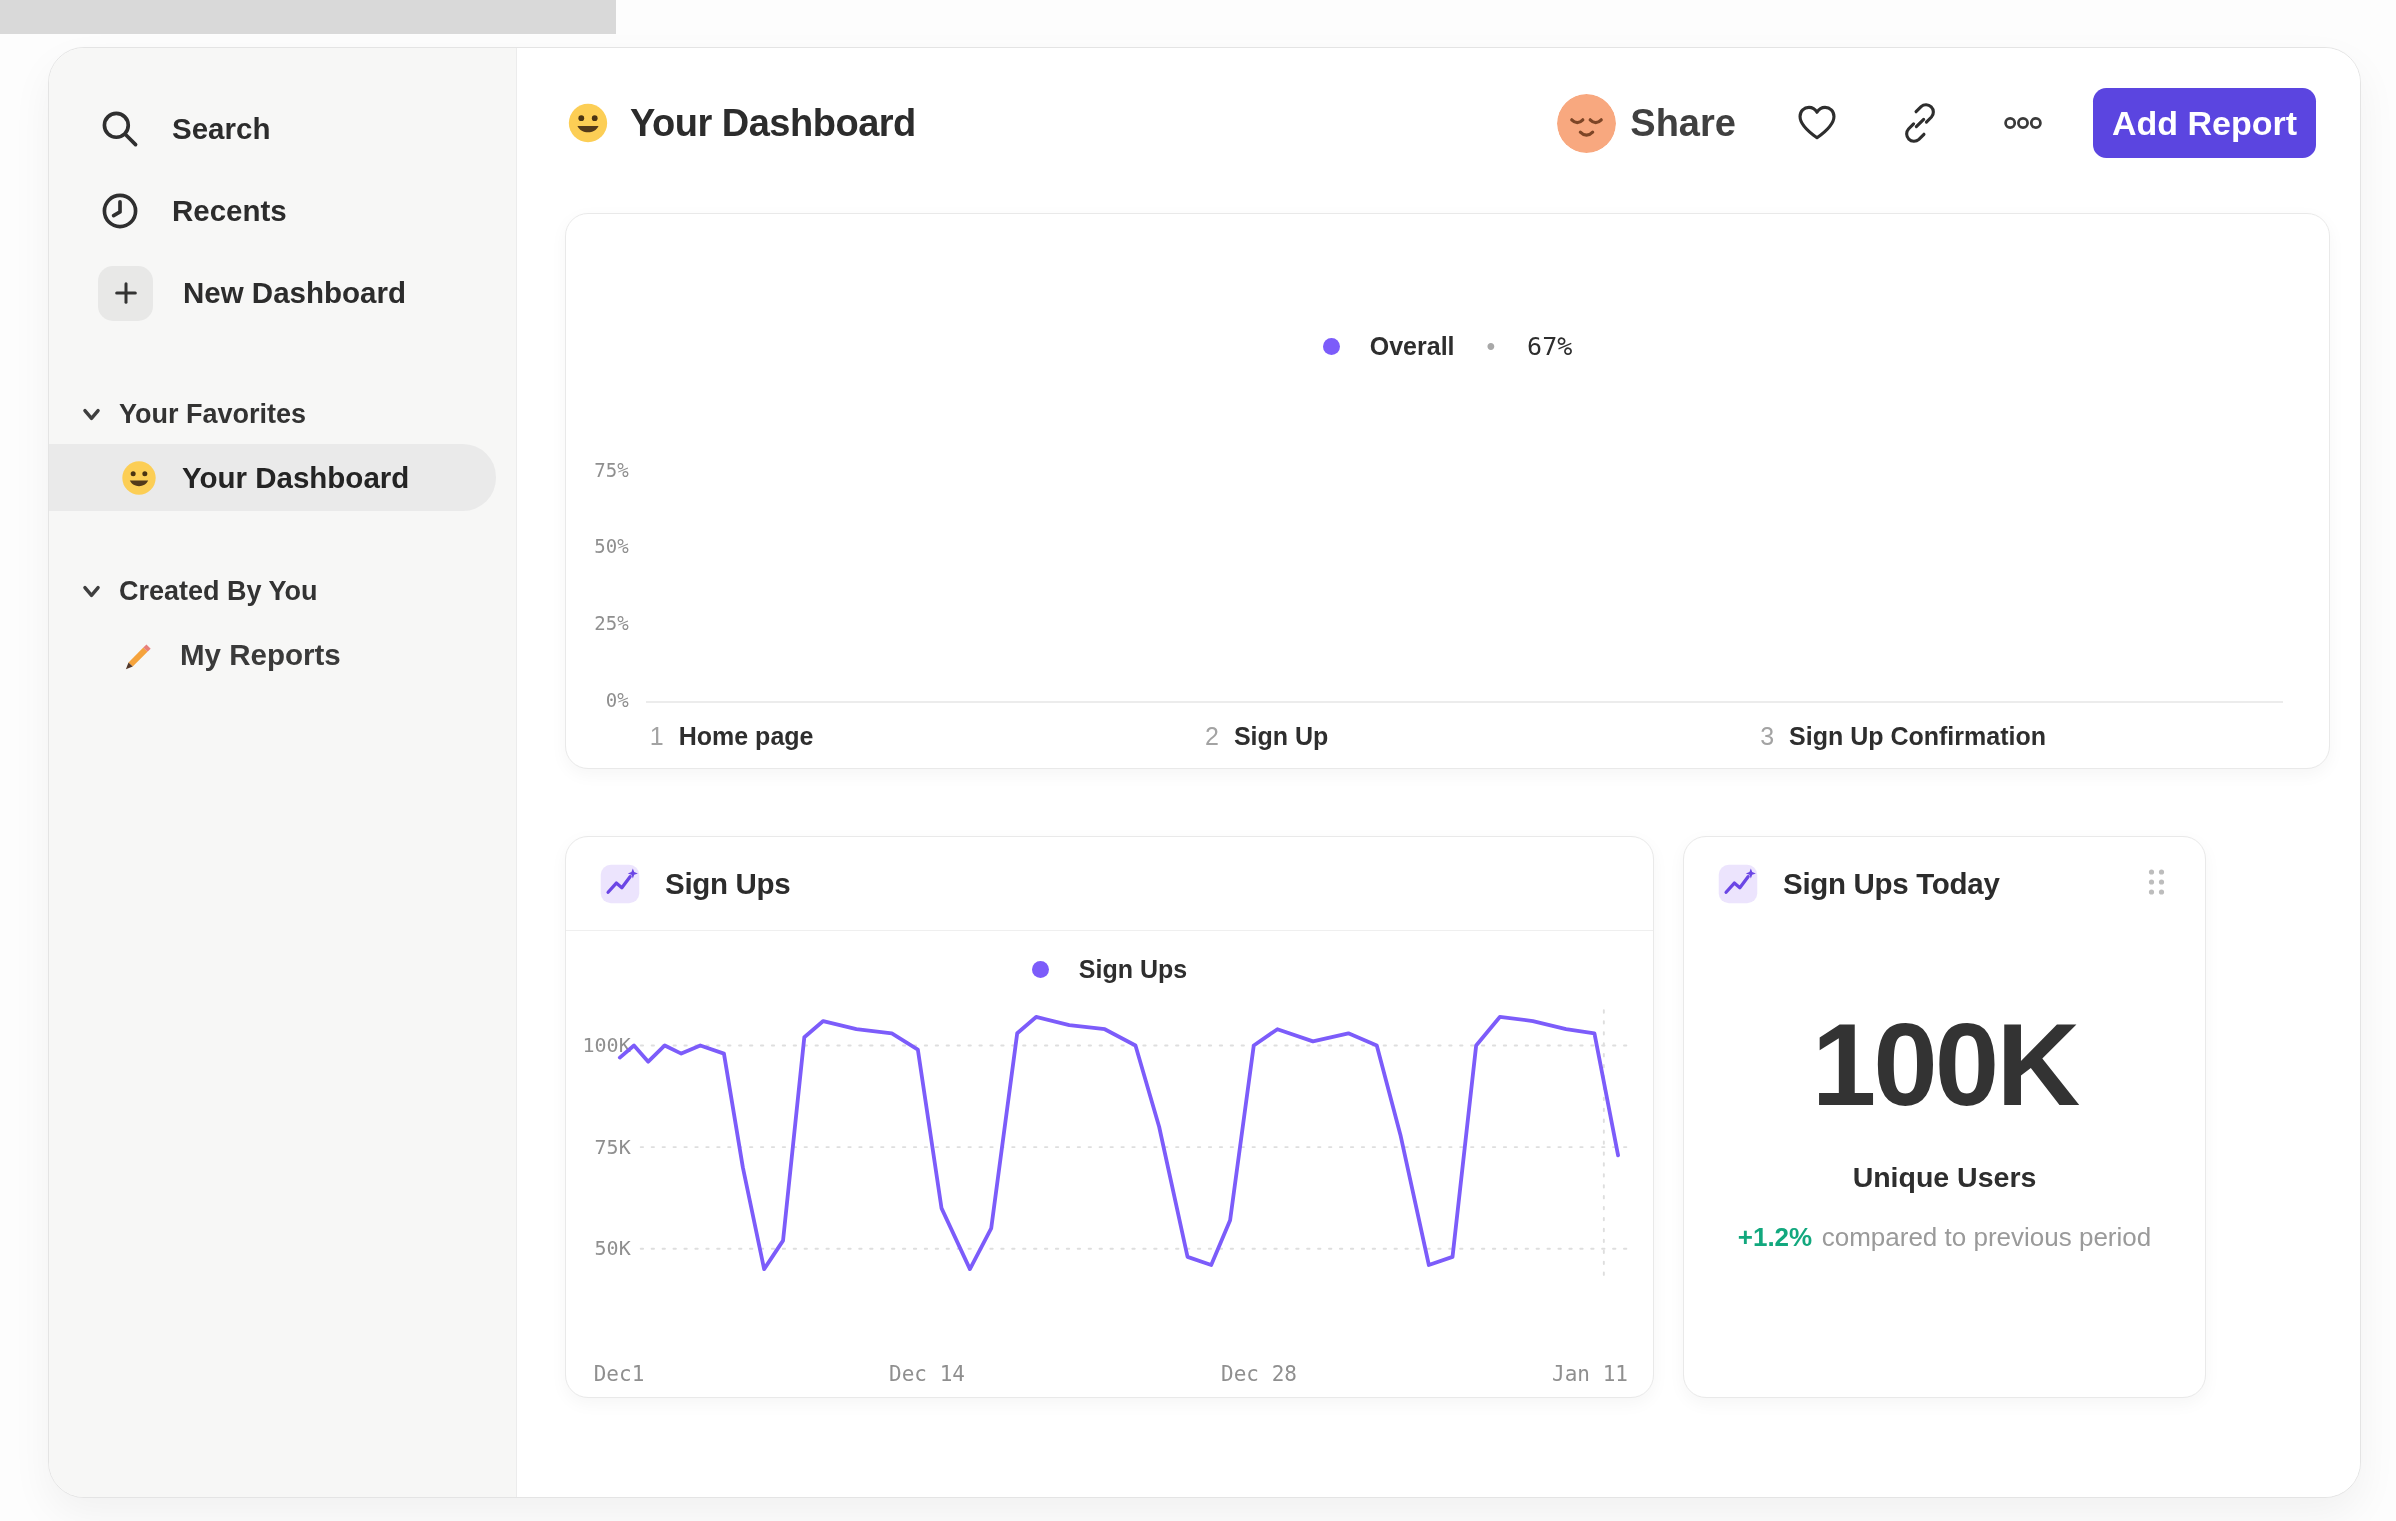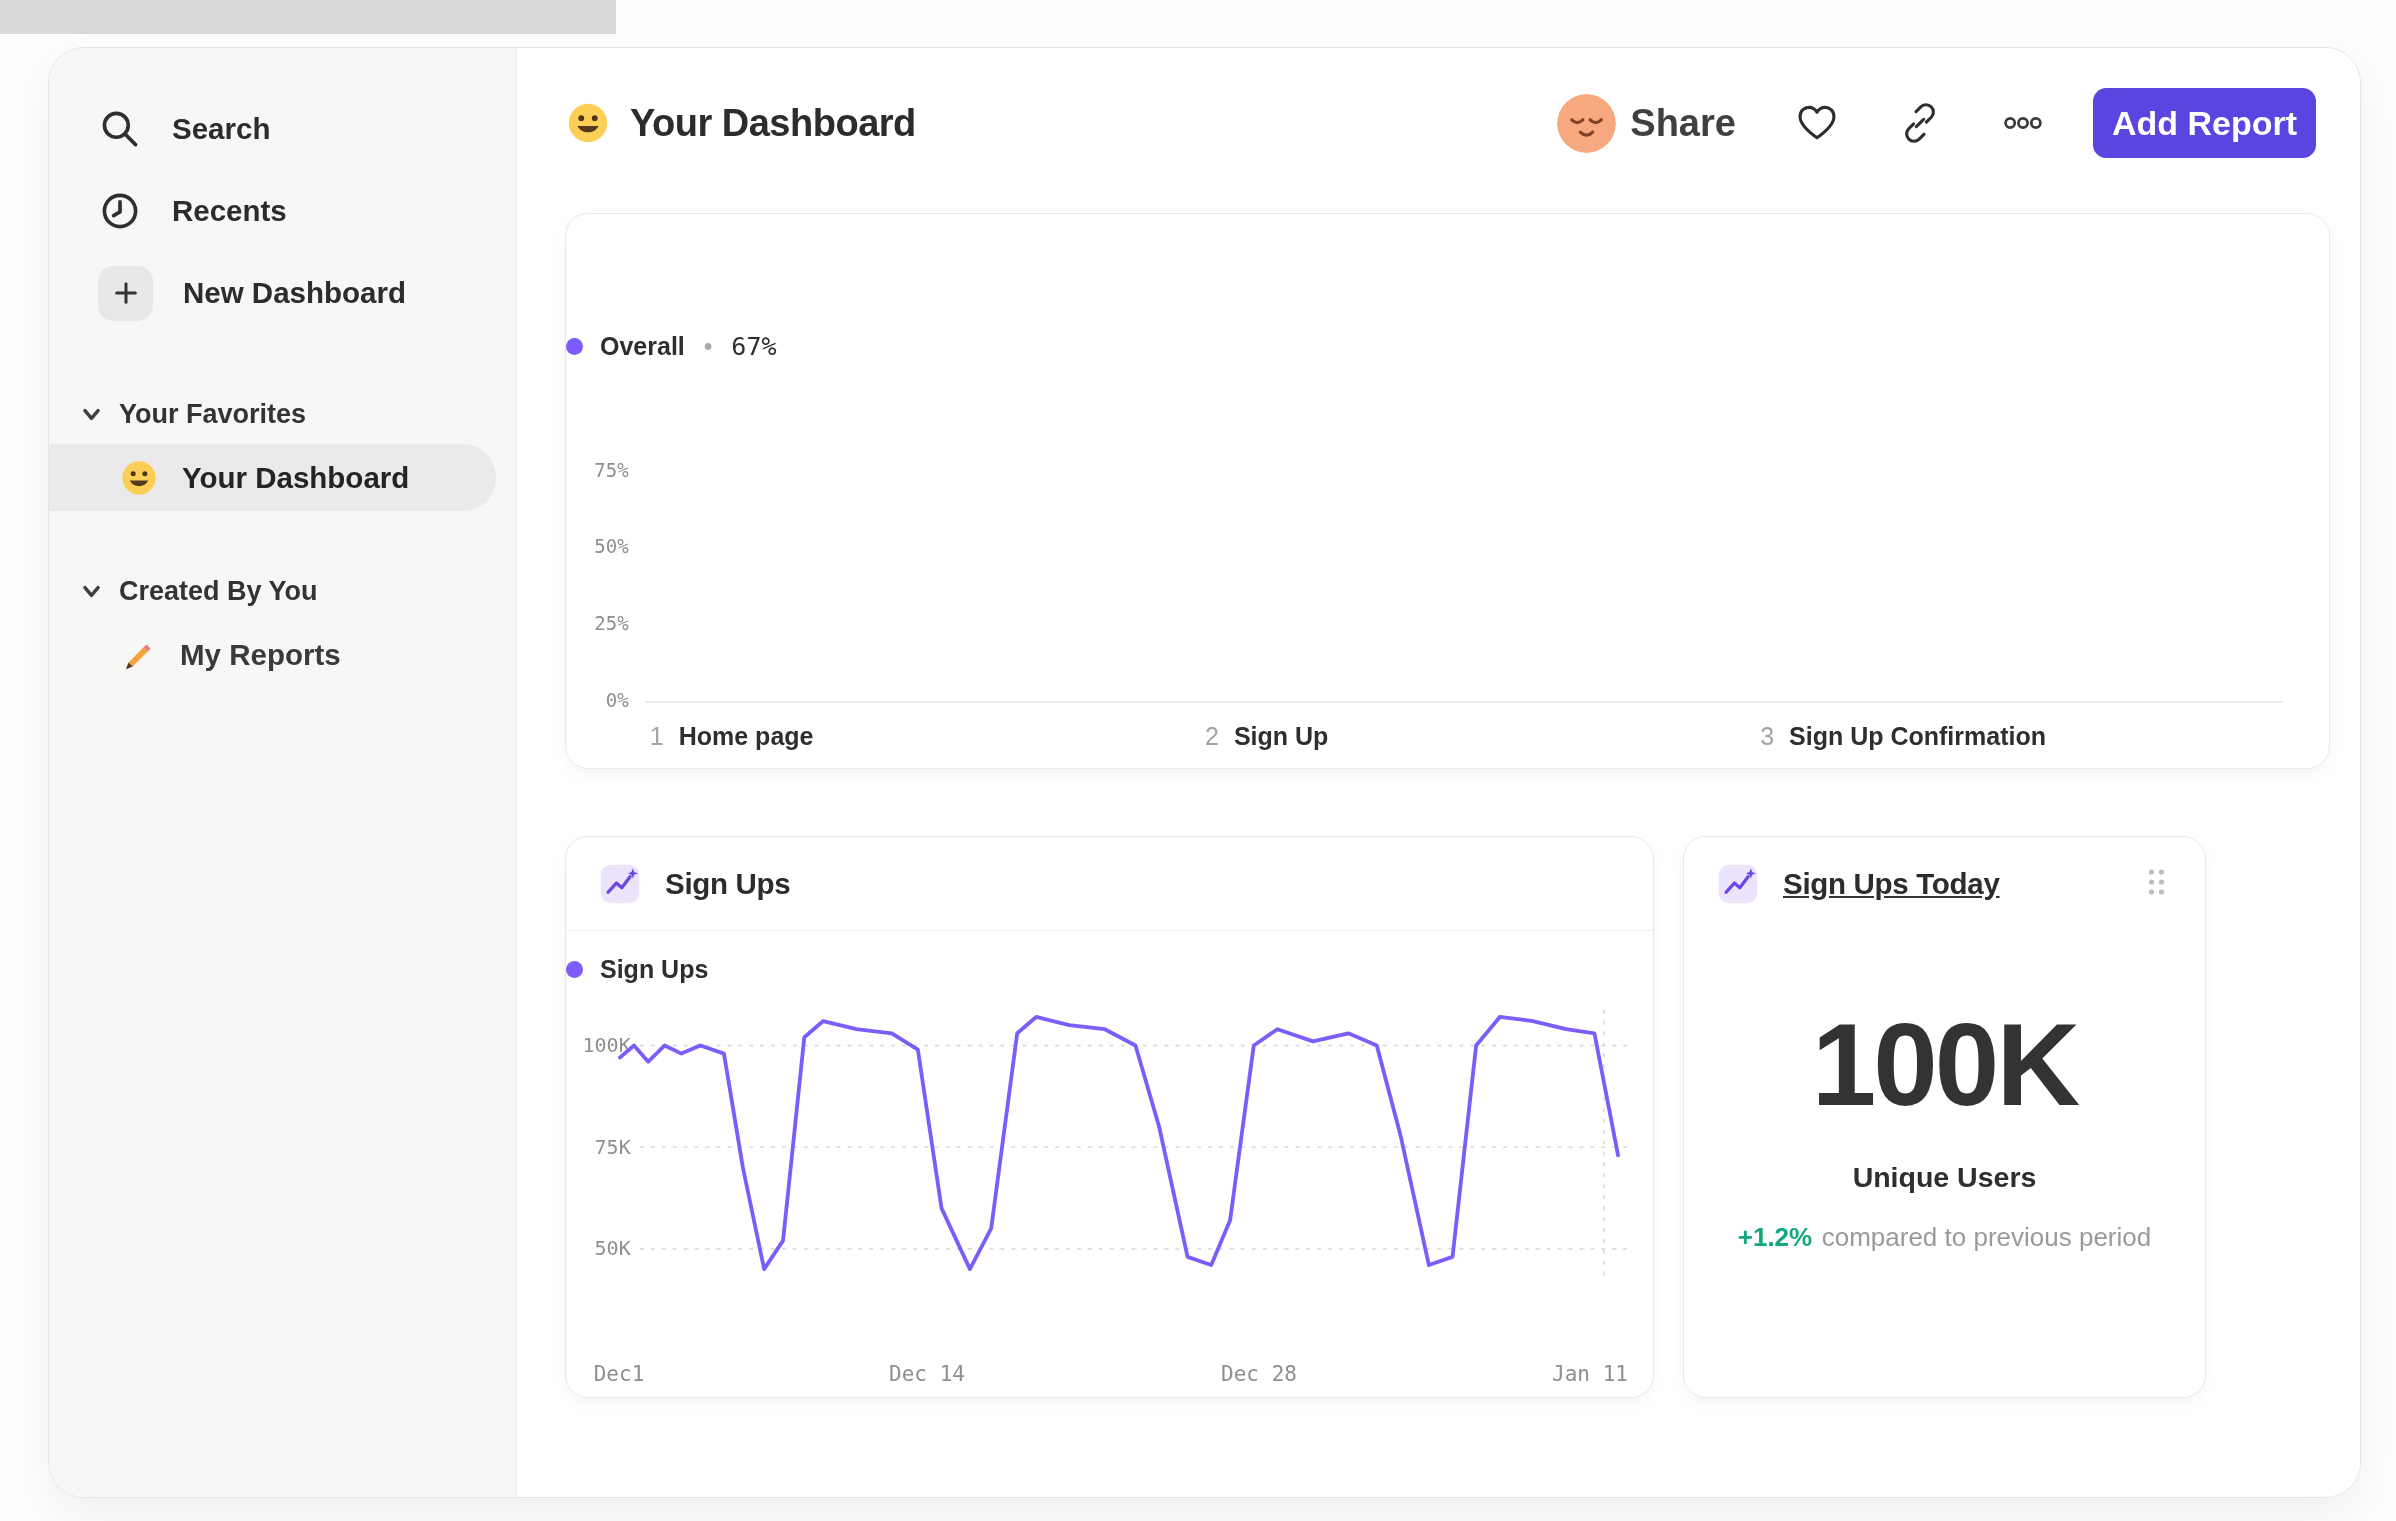--- a/index.html
+++ b/index.html
@@ -34,27 +34,27 @@
   .share{margin-left:14px;font-size:38px;font-weight:600;color:#404040;cursor:pointer;}
   .tb-icon{margin-left:59px;cursor:pointer;flex:none;}
   .add-report{margin-left:48px;height:70px;padding:0 19px;border:none;border-radius:13.3px;
     background:#5b45e0;color:#fff;font-size:34px;font-weight:600;cursor:pointer;
     font-family:"Liberation Sans",sans-serif;}
   
   .card{position:absolute;background:#fff;border:1.9px solid #e9e9e9;border-radius:23px;
     box-shadow:0 5.7px 17px rgba(0,0,0,0.04);box-sizing:border-box;}
   .card-funnel{left:48px;top:165px;width:1765px;height:556px;}
   .card-line{left:48px;top:788px;width:1089px;height:562px;}
-  .card-metric{left:1166px;top:788px;width:523px;height:562px;text-decoration:underline;}
+  .card-metric{left:1166px;top:788px;width:523px;height:562px;}
   .card-head{display:flex;align-items:center;height:93px;padding:0 32px;gap:23px;}
   .card-head.with-border{border-bottom:1.9px solid #efefef;}
   .card-head h2{margin:0;font-size:29.5px;font-weight:700;color:#2c2c2c;letter-spacing:-0.3px;}
   .drag{margin-left:auto;cursor:grab;padding:5.7px;}
   .legend{position:absolute;left:0;right:0;top:110px;height:44px;display:flex;align-items:center;
-    gap:17px;cursor:pointer;}
+    justify-content:center;gap:30px;cursor:pointer;}
   .legend .dot{width:17px;height:17px;border-radius:50%;background:#7c5cfa;}
   .lg-name{font-size:25px;font-weight:700;color:#2e2e2e;}
   .lg-sep{font-size:25px;color:#a8a8a8;margin:0 1.9px;}
   .lg-val{font-size:25px;color:#2e2e2e;font-family:"DejaVu Sans Mono",monospace;}
   
   #funnel-ylabels .ytick{position:absolute;left:7.6px;width:55px;text-align:right;
     font:19px "DejaVu Sans Mono",monospace;color:#8f8f8f;}
   #funnel-bars{position:absolute;left:80px;right:46px;top:181px;height:306px;display:flex;gap:28.5px;}
   .fcol{flex:1;position:relative;}
   .fcap{position:absolute;left:0;right:0;border-radius:7.6px 7.6px 0 0;

